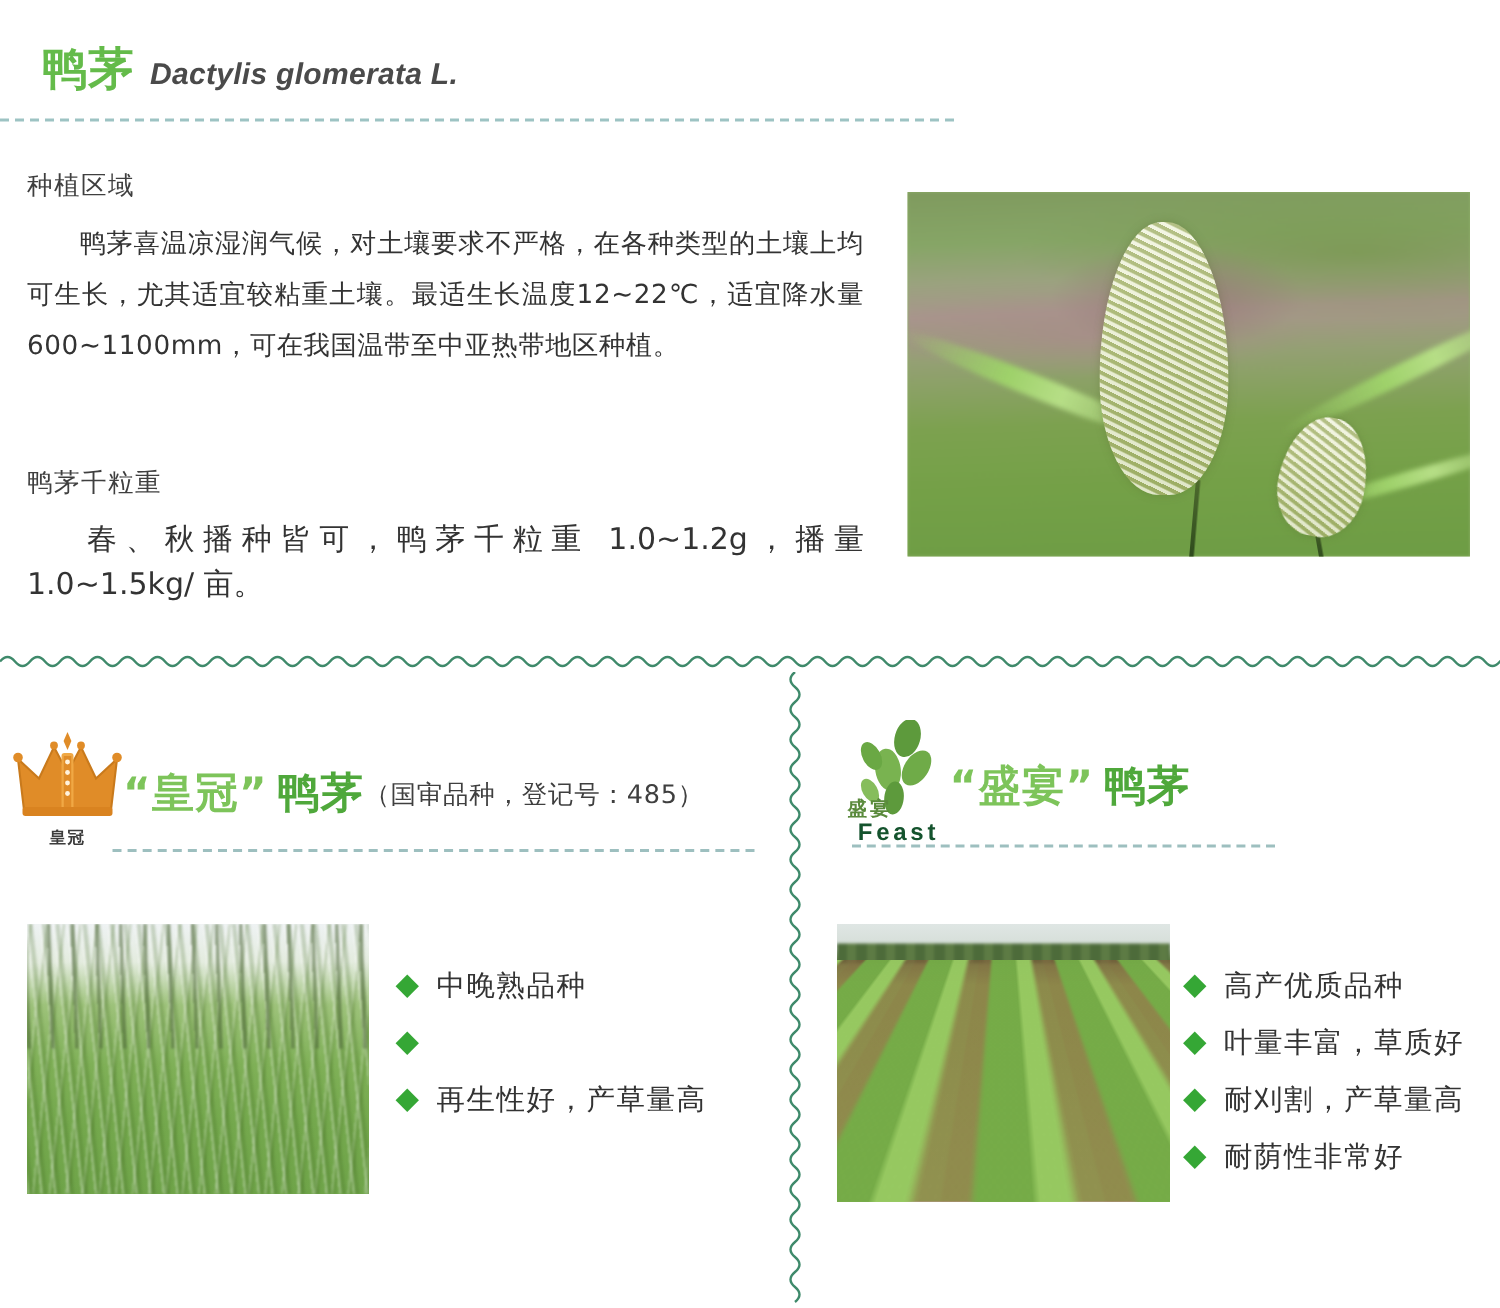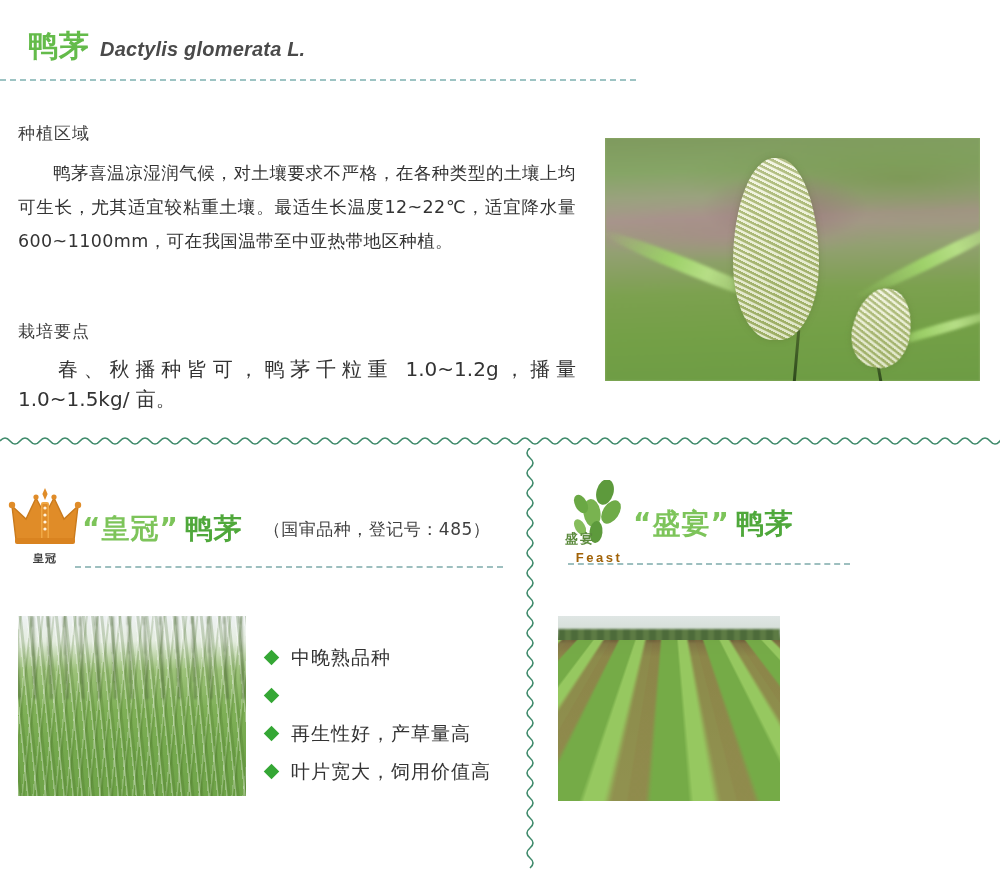--- a/index.html
+++ b/index.html
@@ -56,21 +56,21 @@
     left: 0;
     top: 79px;
     width: 636px;
     height: 0;
     border-top: 2px dashed #9dc3c3;
   }
 
   
   .top-section {
     position: absolute;
-    left: 0; top: 92px;
+    left: 0; top: 82px;
     width: 1000px;
     height: 345px;
   }
   .sub-head {
     position: absolute;
     font-family: "DejaVu Sans", "Liberation Sans", sans-serif;
     font-size: 17px;
     color: #3f3f3f;
     letter-spacing: 1px;
   }
@@ -201,39 +201,39 @@
     font-weight: bold;
     color: #5a8a3c;
     letter-spacing: 2px;
   }
   .feast-en {
     position: absolute;
     left: 0; right: 0;
     bottom: 3px;
     text-align: center;
     font-family: "Liberation Sans", sans-serif;
-    font-size: 13px;
-    font-weight: bold;
-    color: #a16207;
+    font-size: 16px;
+    font-weight: bold;
+    color: #14532d;
     letter-spacing: 2.5px;
   }
 
   .brand-title {
     font-family: "DejaVu Sans", "Liberation Sans", sans-serif;
     font-size: 28px;
     font-weight: bold;
     letter-spacing: 1px;
   }
   .brand-quoted { color: #7dc45a; }
   .brand-kind   { color: #4fa83b; margin-left: 6px; }
   .brand-note {
     font-family: "DejaVu Sans", "Liberation Sans", sans-serif;
     font-size: 17px;
     color: #3f3f3f;
-    margin-left: 21px;
+    margin-left: 0;
     letter-spacing: 0.5px;
   }
 
   .panel-dashed {
     position: absolute;
     height: 0;
     border-top: 2px dashed #9dbfbf;
   }
   #dash-left  { left: 75px;  top: 118px; width: 428px; }
   #dash-right { left: 31px;  top: 115px; width: 282px; }
@@ -329,21 +329,21 @@
       <span class="title-latin">Dactylis glomerata L.</span>
     </div>
     <div class="header-dashed"></div>
   </div>
 
   <div class="top-section">
 
     <div class="sub-head" id="head-region">种植区域</div>
     <div class="body-para" id="para-region">鸭茅喜温凉湿润气候，对土壤要求不严格，在各种类型的土壤上均可生长，尤其适宜较粘重土壤。最适生长温度12~22℃，适宜降水量 600~1100mm，可在我国温带至中亚热带地区种植。</div>
 
-    <div class="sub-head" id="head-culture">栽培要点</div>
+    <div class="sub-head" id="head-culture">鸭茅千粒重</div>
     <div class="body-para small" id="para-culture">春、秋播种皆可，鸭茅千粒重 1.0~1.2g，播量 1.0~1.5kg/ 亩。</div>
 
     <div class="photo" id="photo-seedhead">
       <div class="ph-seed-bg"></div>
       <div class="ph-seed-blade" style="left:-10px; top:122px; width:190px; height:15px; transform:rotate(22deg);"></div>
       <div class="ph-seed-blade" style="left:240px; top:112px; width:190px; height:13px; transform:rotate(-26deg);"></div>
       <div class="ph-seed-blade" style="left:255px; top:186px; width:160px; height:10px; transform:rotate(-16deg);"></div>
       <div class="panicle-stem" style="left:190px; top:192px; width:3px; height:52px; transform:rotate(5deg);"></div>
       <div class="panicle" style="left:128px; top:20px; width:86px; height:182px;"></div>
       <div class="panicle-stem" style="left:272px; top:212px; width:3px; height:36px; transform:rotate(-10deg);"></div>
@@ -402,24 +402,20 @@
         <span class="bullet-diamond"></span>
         <span>中晚熟品种</span>
       </li>
       <li class="feature-item">
         <span class="bullet-diamond"></span>
       </li>
       <li class="feature-item">
         <span class="bullet-diamond"></span>
         <span>再生性好，产草量高</span>
       </li>
-      <li class="feature-item">
-        <span class="bullet-diamond"></span>
-        <span>叶片宽大，饲用价值高</span>
-      </li>
     </ul>
   </div>
 
   <div class="panel" id="panel-right">
 
     <div class="brand-row" id="brand-right">
 
       <div class="logo-box" id="logo-feast">
         <svg width="68" height="66" viewBox="0 0 68 66">
           <ellipse cx="40" cy="12" rx="8.5" ry="13" transform="rotate(16 40 12)" fill="#5d9a3c"></ellipse>
@@ -439,15 +435,33 @@
     </div>
 
     <div class="panel-dashed" id="dash-right"></div>
 
     <div class="photo" id="photo-feast-field">
       <div class="ph-rows-bg"></div>
       <div class="ph-rows-tree"></div>
       <div class="ph-rows-rows"></div>
     </div>
 
+    <ul class="feature-list" id="list-right">
+      <li class="feature-item">
+        <span class="bullet-diamond"></span>
+        <span>高产优质品种</span>
+      </li>
+      <li class="feature-item">
+        <span class="bullet-diamond"></span>
+        <span>叶量丰富，草质好</span>
+      </li>
+      <li class="feature-item">
+        <span class="bullet-diamond"></span>
+        <span>耐刈割，产草量高</span>
+      </li>
+      <li class="feature-item">
+        <span class="bullet-diamond"></span>
+        <span>耐荫性非常好</span>
+      </li>
+    </ul>
   </div>
 
 </div>
 
 </body></html>

